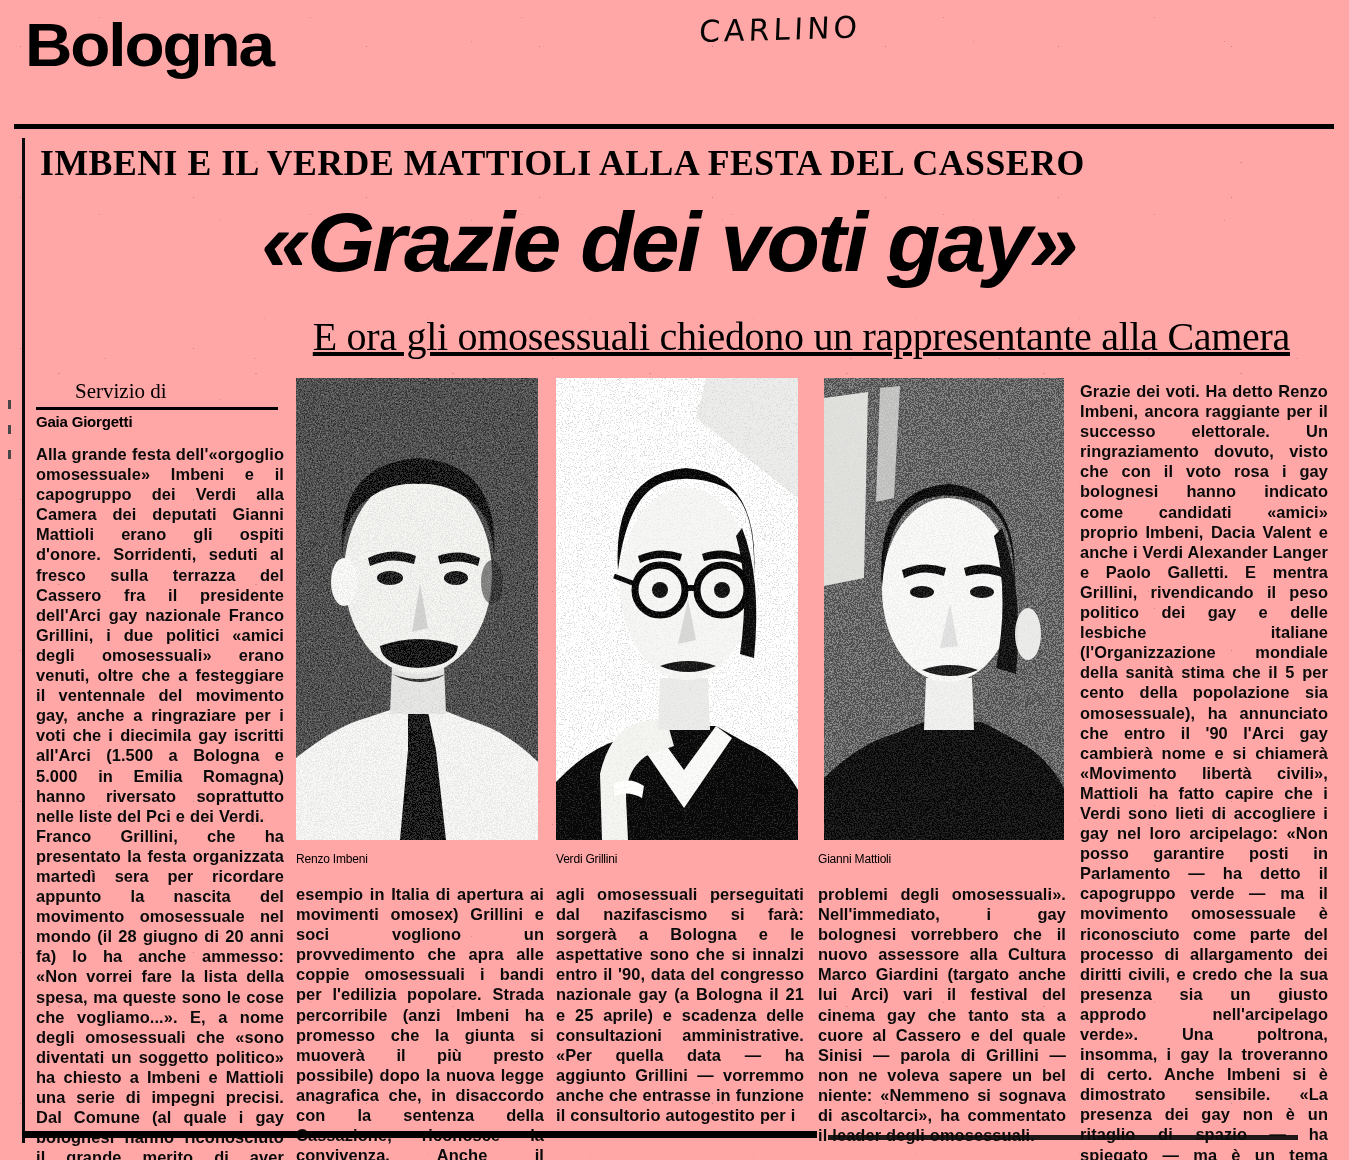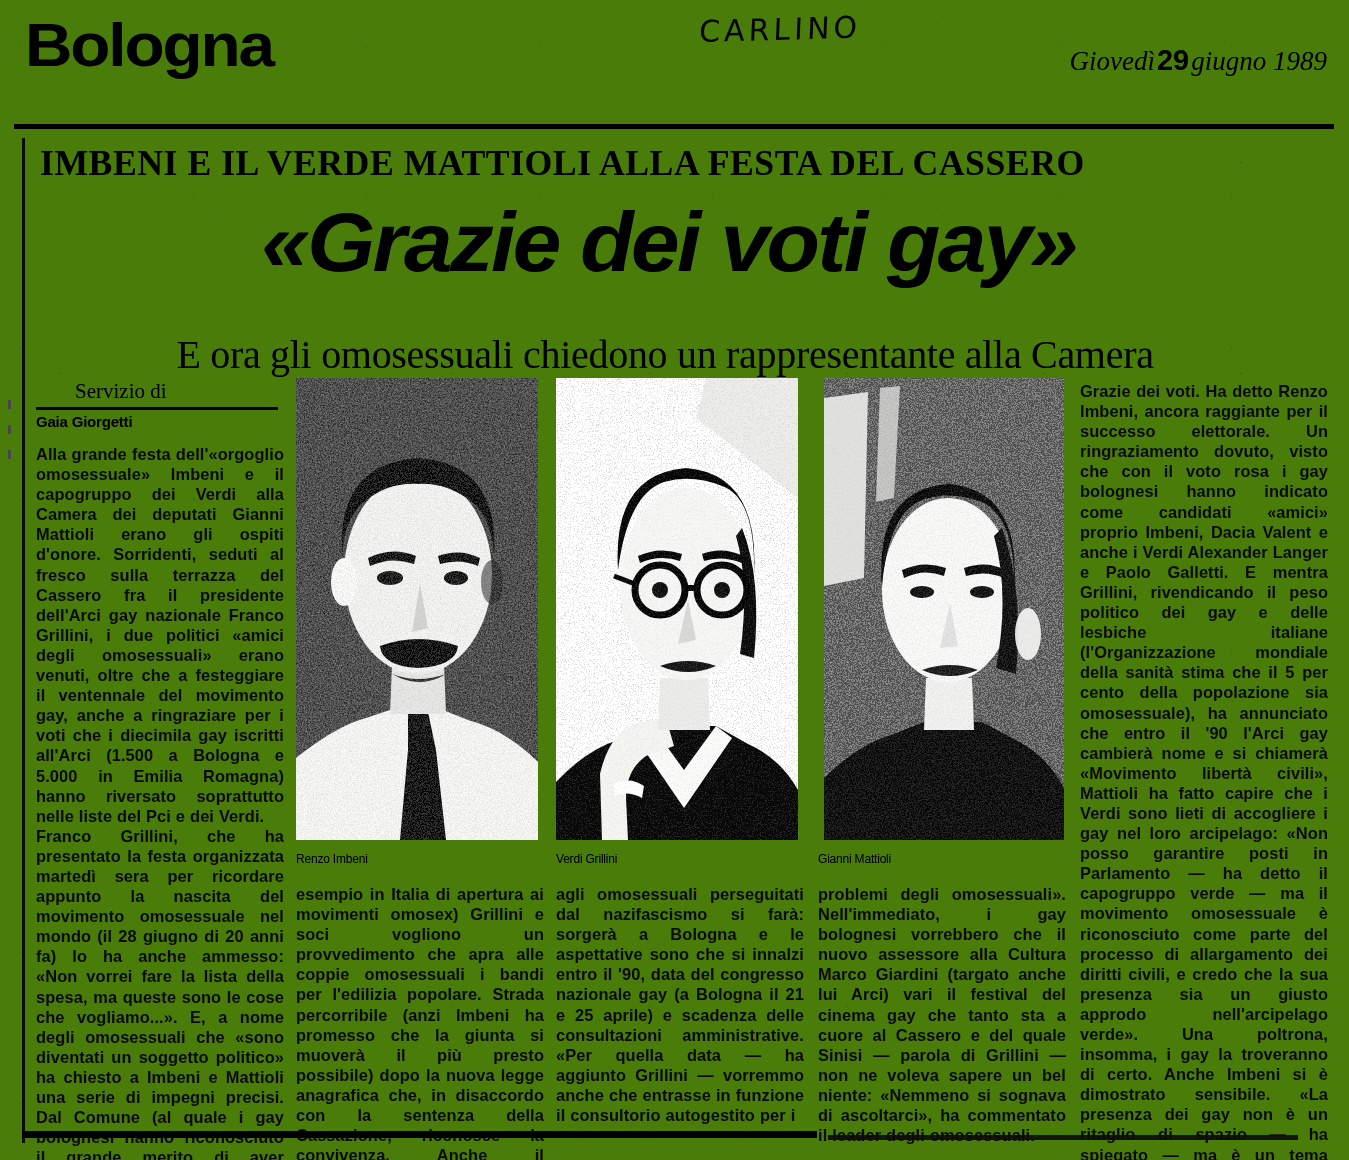--- a/index.html
+++ b/index.html
@@ -14,21 +14,21 @@
     overflow: hidden;
     font-family: "Liberation Sans", sans-serif;
     color: #000;
     filter: contrast(1.05);
   }
 
   
   .page {
     position: absolute;
     inset: 0;
-    background: #4d7c0f;
+    background: #fca5a5;
   }
   .speckle {
     position: absolute;
     inset: 0;
     pointer-events: none;
     opacity: .5;
     background-image:
       radial-gradient(circle at 12% 31%, rgba(0,0,0,.45) 0 .6px, transparent .7px),
       radial-gradient(circle at 47% 9%,  rgba(0,0,0,.35) 0 .6px, transparent .7px),
       radial-gradient(circle at 71% 54%, rgba(0,0,0,.40) 0 .6px, transparent .7px),
@@ -127,28 +127,29 @@
     font-style: italic;
     font-size: 84px;
     line-height: 92px;
     letter-spacing: -2.5px;
     transform: scaleX(1.04);
     transform-origin: center top;
     white-space: nowrap;
   }
   .subhead {
     position: absolute;
-    left: 40px; top: 332px;
+    left: 40px; top: 314px;
     width: 1250px;
-    text-align: center;
+    text-align: right;
     font-family: "Liberation Serif", serif;
     font-size: 40px;
     line-height: 46px;
     letter-spacing: -.3px;
     white-space: nowrap;
+    text-decoration: underline;
   }
 
   
   .col {
     position: absolute;
     font-family: "Liberation Sans", sans-serif;
     font-weight: 700;
     font-size: 16.4px;
     line-height: 20.1px;
     text-align: justify;
@@ -238,23 +239,20 @@
 
 <div class="page">
 
   <div class="speckle"></div>
 
   <div class="masthead">
     <div class="masthead-title">Bologna</div>
 
     <div class="masthead-annotation">CARLINO</div>
 
-    <div class="masthead-date">
-      <span>Giovedì</span><span class="day">29</span><span>giugno 1989</span>
-    </div>
   </div>
 
   <div class="rule-top"></div>
   <div class="rule-left"></div>
 
   <div class="tick" style="top:400px"></div>
   <div class="tick" style="top:425px"></div>
   <div class="tick" style="top:450px"></div>
 
   <div class="kicker">IMBENI E IL VERDE MATTIOLI ALLA FESTA DEL CASSERO</div>

